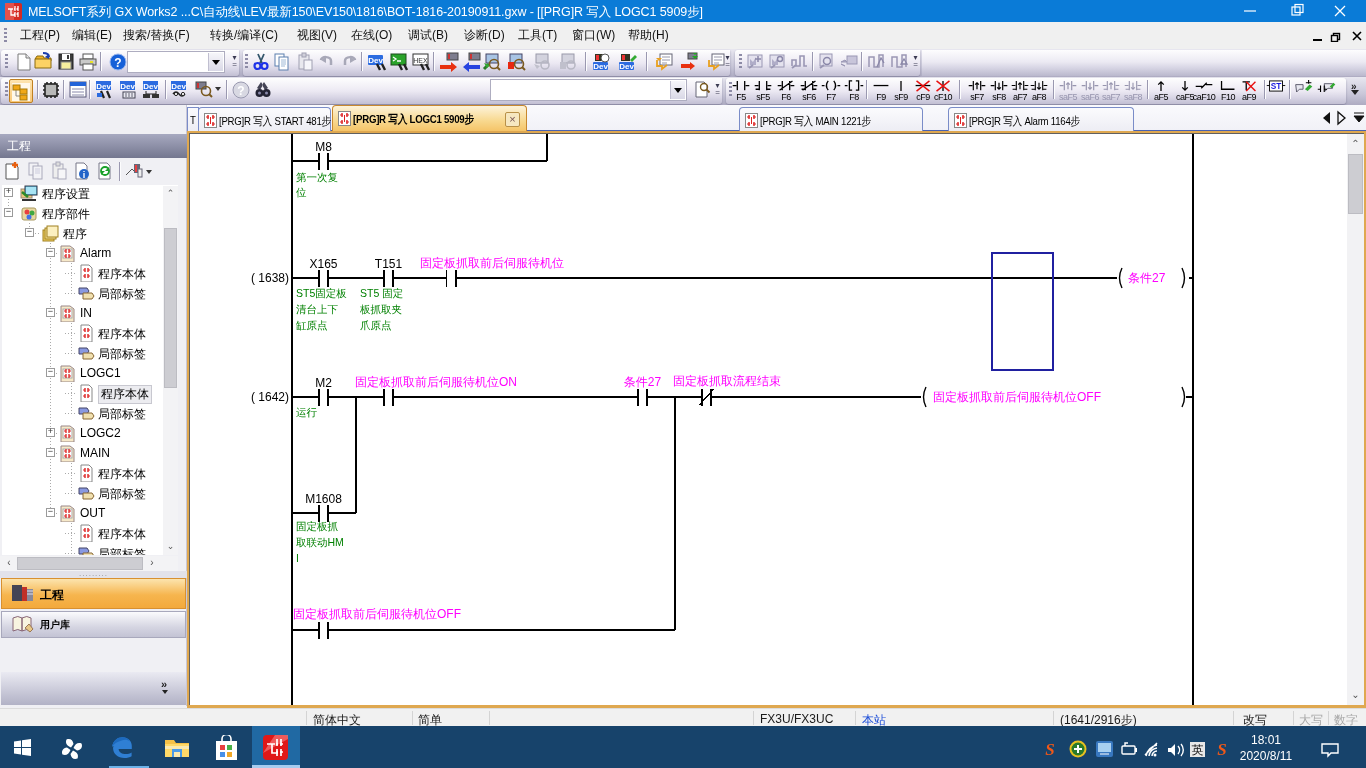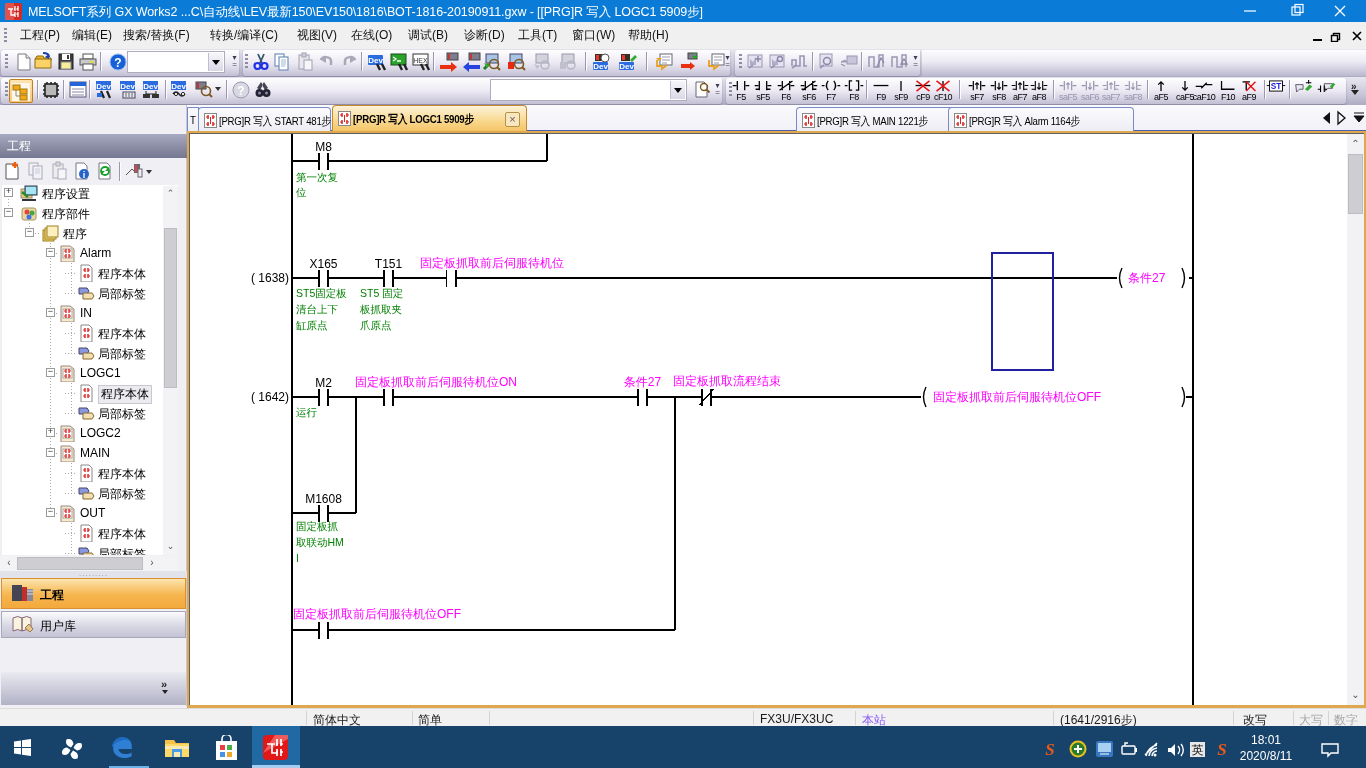--- a/index.html
+++ b/index.html
@@ -601,21 +601,21 @@
     </div>
 <div class="tab" style="left:11px;width:133px">
       <svg class="tic" width="13" height="15" viewBox="0 0 13 15">
         <rect x="0.5" y="0.5" width="12" height="14" fill="#fff" stroke="#888"></rect>
         <path d="M2 4h3M8 4h3M2 11h3M8 11h3" stroke="#d22" stroke-width="1.2"></path>
         <path d="M4 2v4M9 2v4M4 9v4M9 9v4" stroke="#d22" stroke-width="1.4"></path>
         <path d="M6.5 4v7" stroke="#d22" stroke-width="1"></path>
       </svg>
       <div class="tx">[PRG]R 写入 START 481步</div>
     </div>
-<div class="tab" style="left:609px;width:168px">
+<div class="tab" style="left:552px;width:184px">
       <svg class="tic" width="13" height="15" viewBox="0 0 13 15">
         <rect x="0.5" y="0.5" width="12" height="14" fill="#fff" stroke="#888"></rect>
         <path d="M2 4h3M8 4h3M2 11h3M8 11h3" stroke="#d22" stroke-width="1.2"></path>
         <path d="M4 2v4M9 2v4M4 9v4M9 9v4" stroke="#d22" stroke-width="1.4"></path>
         <path d="M6.5 4v7" stroke="#d22" stroke-width="1"></path>
       </svg>
       <div class="tx">[PRG]R 写入 MAIN 1221步</div>
     </div>
 <div class="tab" style="left:761px;width:186px">
       <svg class="tic" width="13" height="15" viewBox="0 0 13 15">
@@ -904,21 +904,21 @@
         <rect x="17" y="7" width="6" height="12" fill="#889"></rect>
         <path d="M17 9h6M17 12h6" stroke="#dde"></path>
       </svg>
 <div class="ab" style="left:38px;top:8px;font-size:12px;font-weight:bold">工程</div>
     </div>
 <div class="ab" style="left:1px;top:506px;width:185px;height:27px;background:linear-gradient(#fbfbfd,#d5d5e2 60%,#c3c3d4);border:1px solid #a8a8bc">
 <svg class="ab" style="left:8px;top:2px" width="26" height="22" viewBox="0 0 26 22">
         <path d="M3 4q5-3 9 0v13q-4-3-9 0zM12 4q5-3 9 0v13q-4-3-9 0z" fill="#f8f4e0" stroke="#867"></path>
         <path d="M15 14l5 4 3-3-4-5z" fill="#e8c888" stroke="#975"></path>
       </svg>
-<div class="ab" style="left:38px;top:6px;font-size:12px;font-weight:normal">用户库</div>
+<div class="ab" style="left:38px;top:6px;font-size:10px;font-weight:bold">用户库</div>
     </div>
 <div class="ab" style="left:1px;top:567px;width:185px;height:33px;background:linear-gradient(#eaeaf2,#c2c2d3 70%,#b2b2c6)">
 <div class="ab" style="left:160px;top:6px;font-size:11px;font-weight:bold;color:#222">»</div>
 <div class="ab" style="left:161px;top:18px;border:3px solid transparent;border-top:4px solid #222"></div>
     </div>
 </div>
 <div class="ab" style="left:187px;top:131px;width:1179px;height:577px;background:#dfa850"></div>
 <div class="ab" style="left:189px;top:133px;width:1175px;height:572px;background:#fff;border-top:1px solid #606060;border-left:1px solid #606060"></div>
 <div class="ab" style="left:1347px;top:134px;width:17px;height:571px;background:#f2f2f4">
 <div class="ab" style="left:0;top:2px;width:17px;height:16px;color:#555;font-size:10px;text-align:center;line-height:15px">⌃</div>
@@ -998,21 +998,21 @@
     <line x1="103" y1="497" x2="129.89999999999998" y2="497" stroke="#000" stroke-width="1.2"></line>
     <line x1="139.10000000000002" y1="497" x2="486" y2="497" stroke="#000" stroke-width="1.2"></line>
     <line x1="129.89999999999998" y1="488.5" x2="129.89999999999998" y2="505.5" stroke="#000" stroke-width="1.8"></line>
     <line x1="139.10000000000002" y1="488.5" x2="139.10000000000002" y2="505.5" stroke="#000" stroke-width="1.8"></line>
     <text x="104" y="485" fill="#ff00ff" font-size="12" text-anchor="start" font-family="&quot;Liberation Sans&quot;,sans-serif">固定板抓取前后伺服待机位OFF</text>
   </svg>
 <div class="ab" style="left:0;top:708px;width:1366px;height:18px;background:#f1f1f1;border-top:1px solid #dcdcdc">
 <div class="sb-t" style="left:313px;color:#1a1a1a">简体中文</div>
 <div class="sb-t" style="left:418px;color:#1a1a1a">简单</div>
 <div class="sb-t" style="left:760px;color:#1a1a1a">FX3U/FX3UC</div>
-<div class="sb-t" style="left:862px;color:#8b5cf6">本站</div>
+<div class="sb-t" style="left:862px;color:#1d4ed8">本站</div>
 <div class="sb-t" style="left:1060px;color:#1a1a1a">(1641/2916步)</div>
 <div class="sb-t" style="left:1243px;color:#1a1a1a">改写</div>
 <div class="sb-t" style="left:1299px;color:#a8a8a8">大写</div>
 <div class="sb-t" style="left:1334px;color:#a8a8a8">数字</div>
 <div class="sb-s" style="left:306px"></div>
 <div class="sb-s" style="left:412px"></div>
 <div class="sb-s" style="left:489px"></div>
 <div class="sb-s" style="left:753px"></div>
 <div class="sb-s" style="left:855px"></div>
 <div class="sb-s" style="left:1053px"></div>

